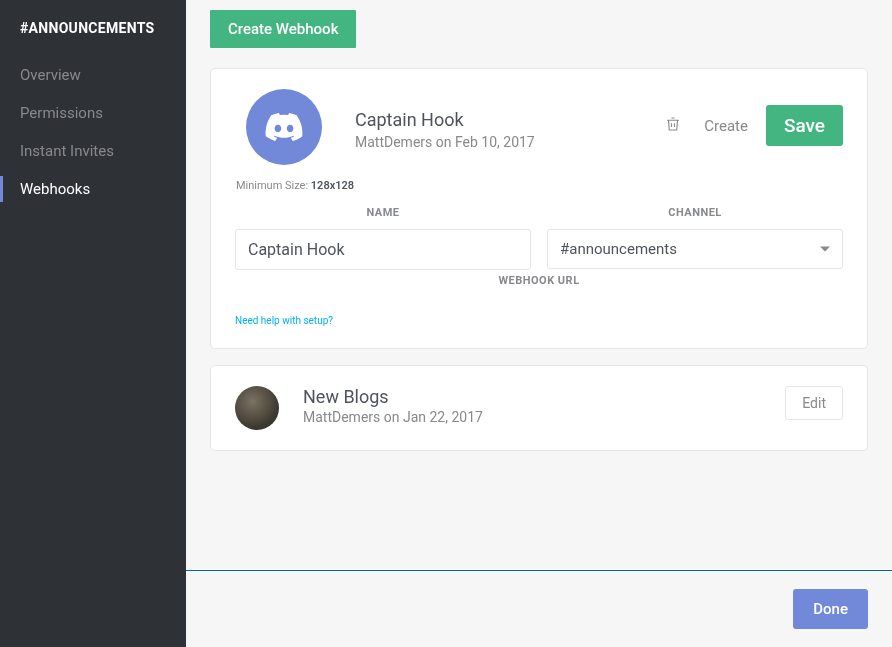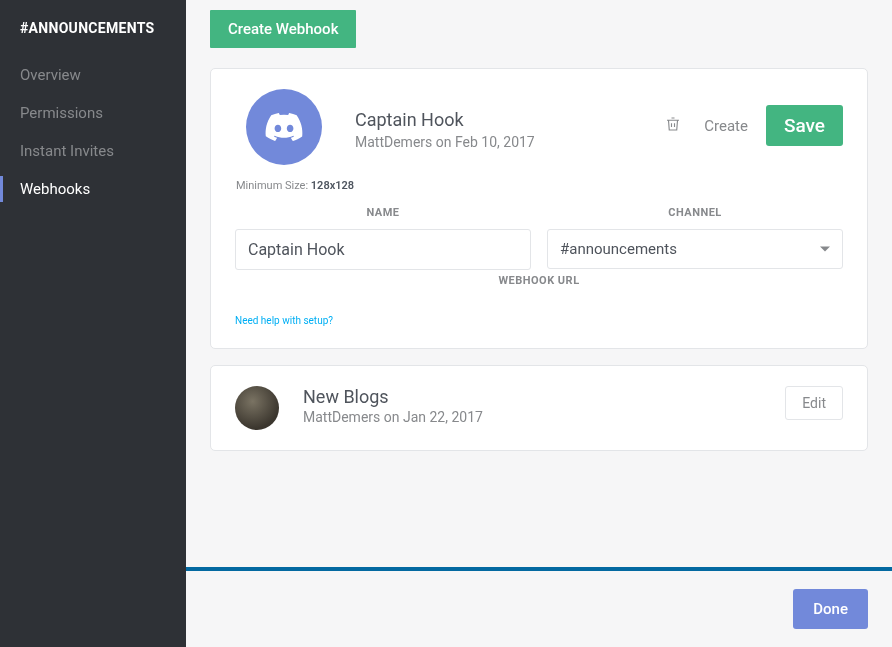--- a/index.html
+++ b/index.html
@@ -271,21 +271,21 @@
     .edit-btn {
       background: #ffffff;
       border: 1px solid #e3e5e8;
       color: #87898c;
       padding: 8px 16px;
       font-size: 14px;
       border-radius: 3px;
       cursor: pointer;
     }
     .footer {
-      border-top: 4px solid #0369a1;
+      border-top: 1px solid #0369a1;
       padding: 18px 24px;
       display: flex;
       justify-content: flex-end;
       background: #f6f6f7;
     }
     .done-btn {
       background: #7289da;
       color: #ffffff;
       border: none;
       padding: 11px 20px;

